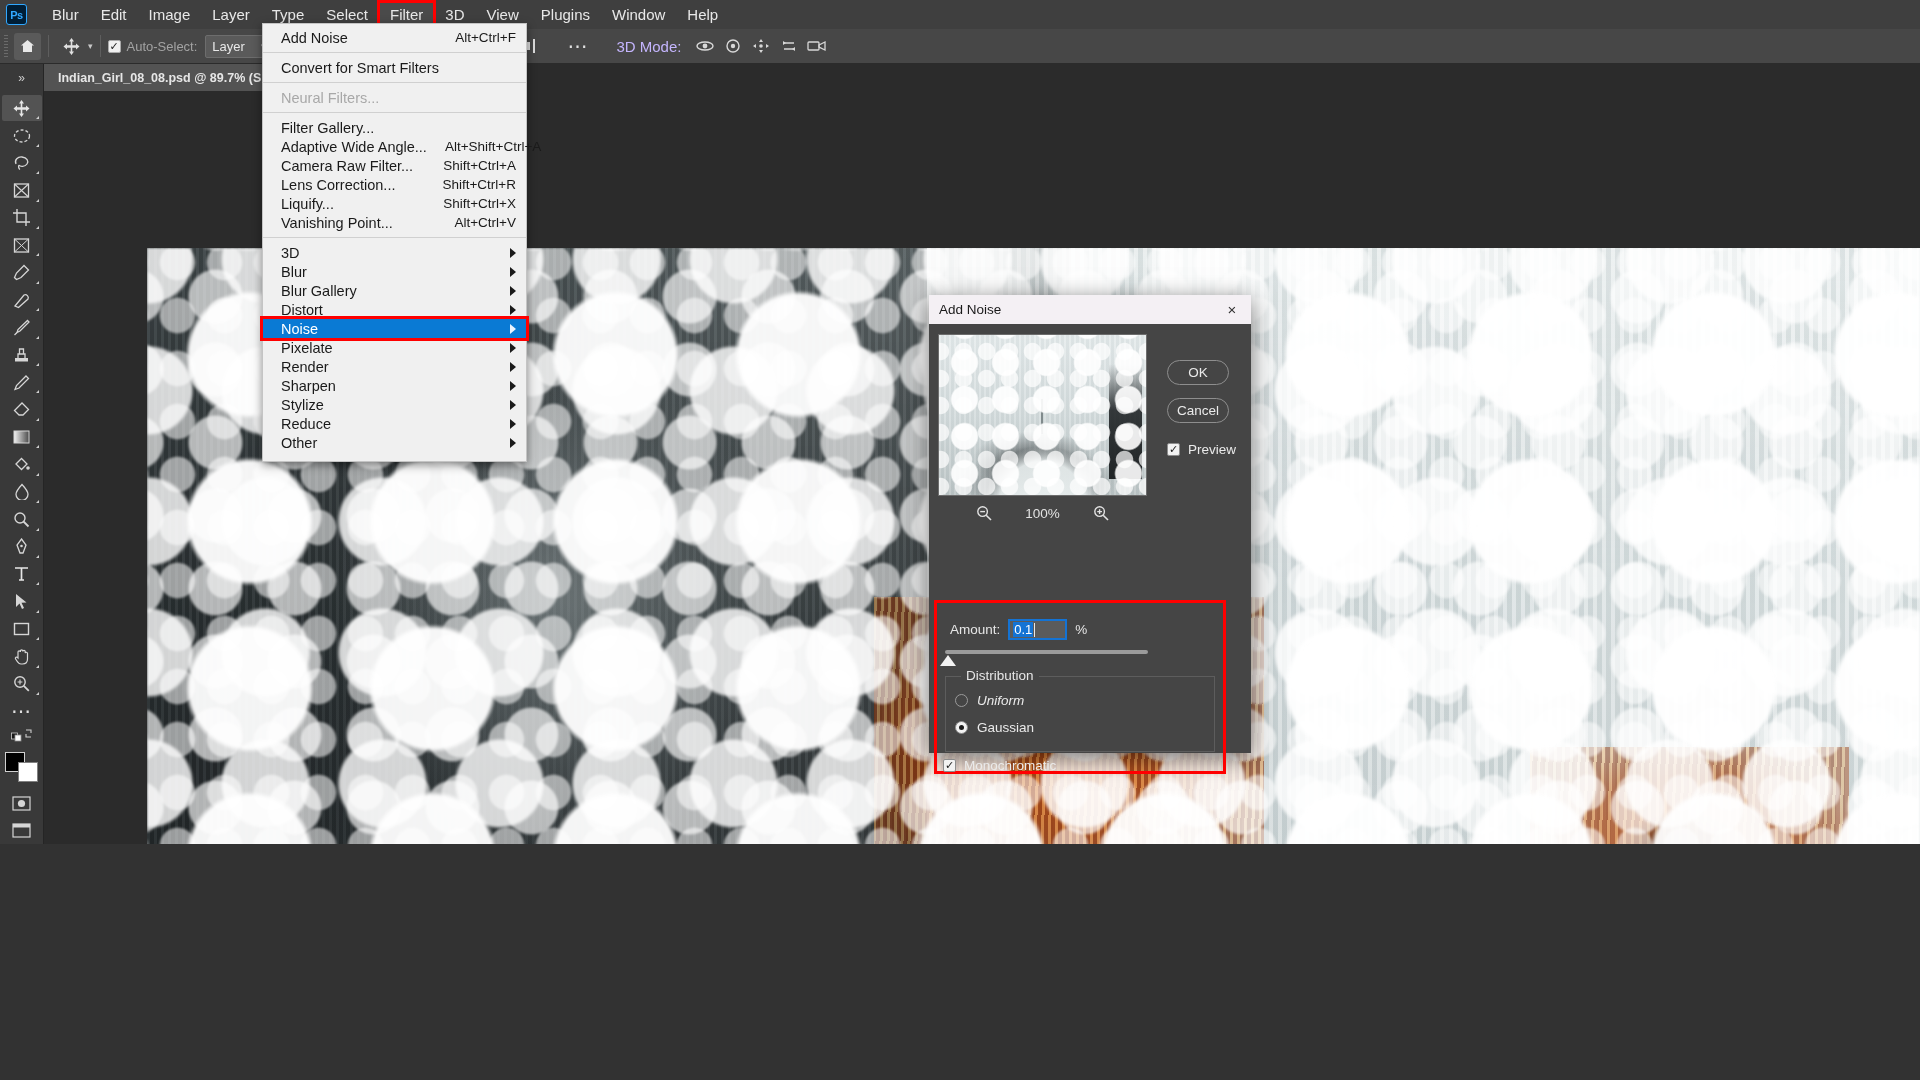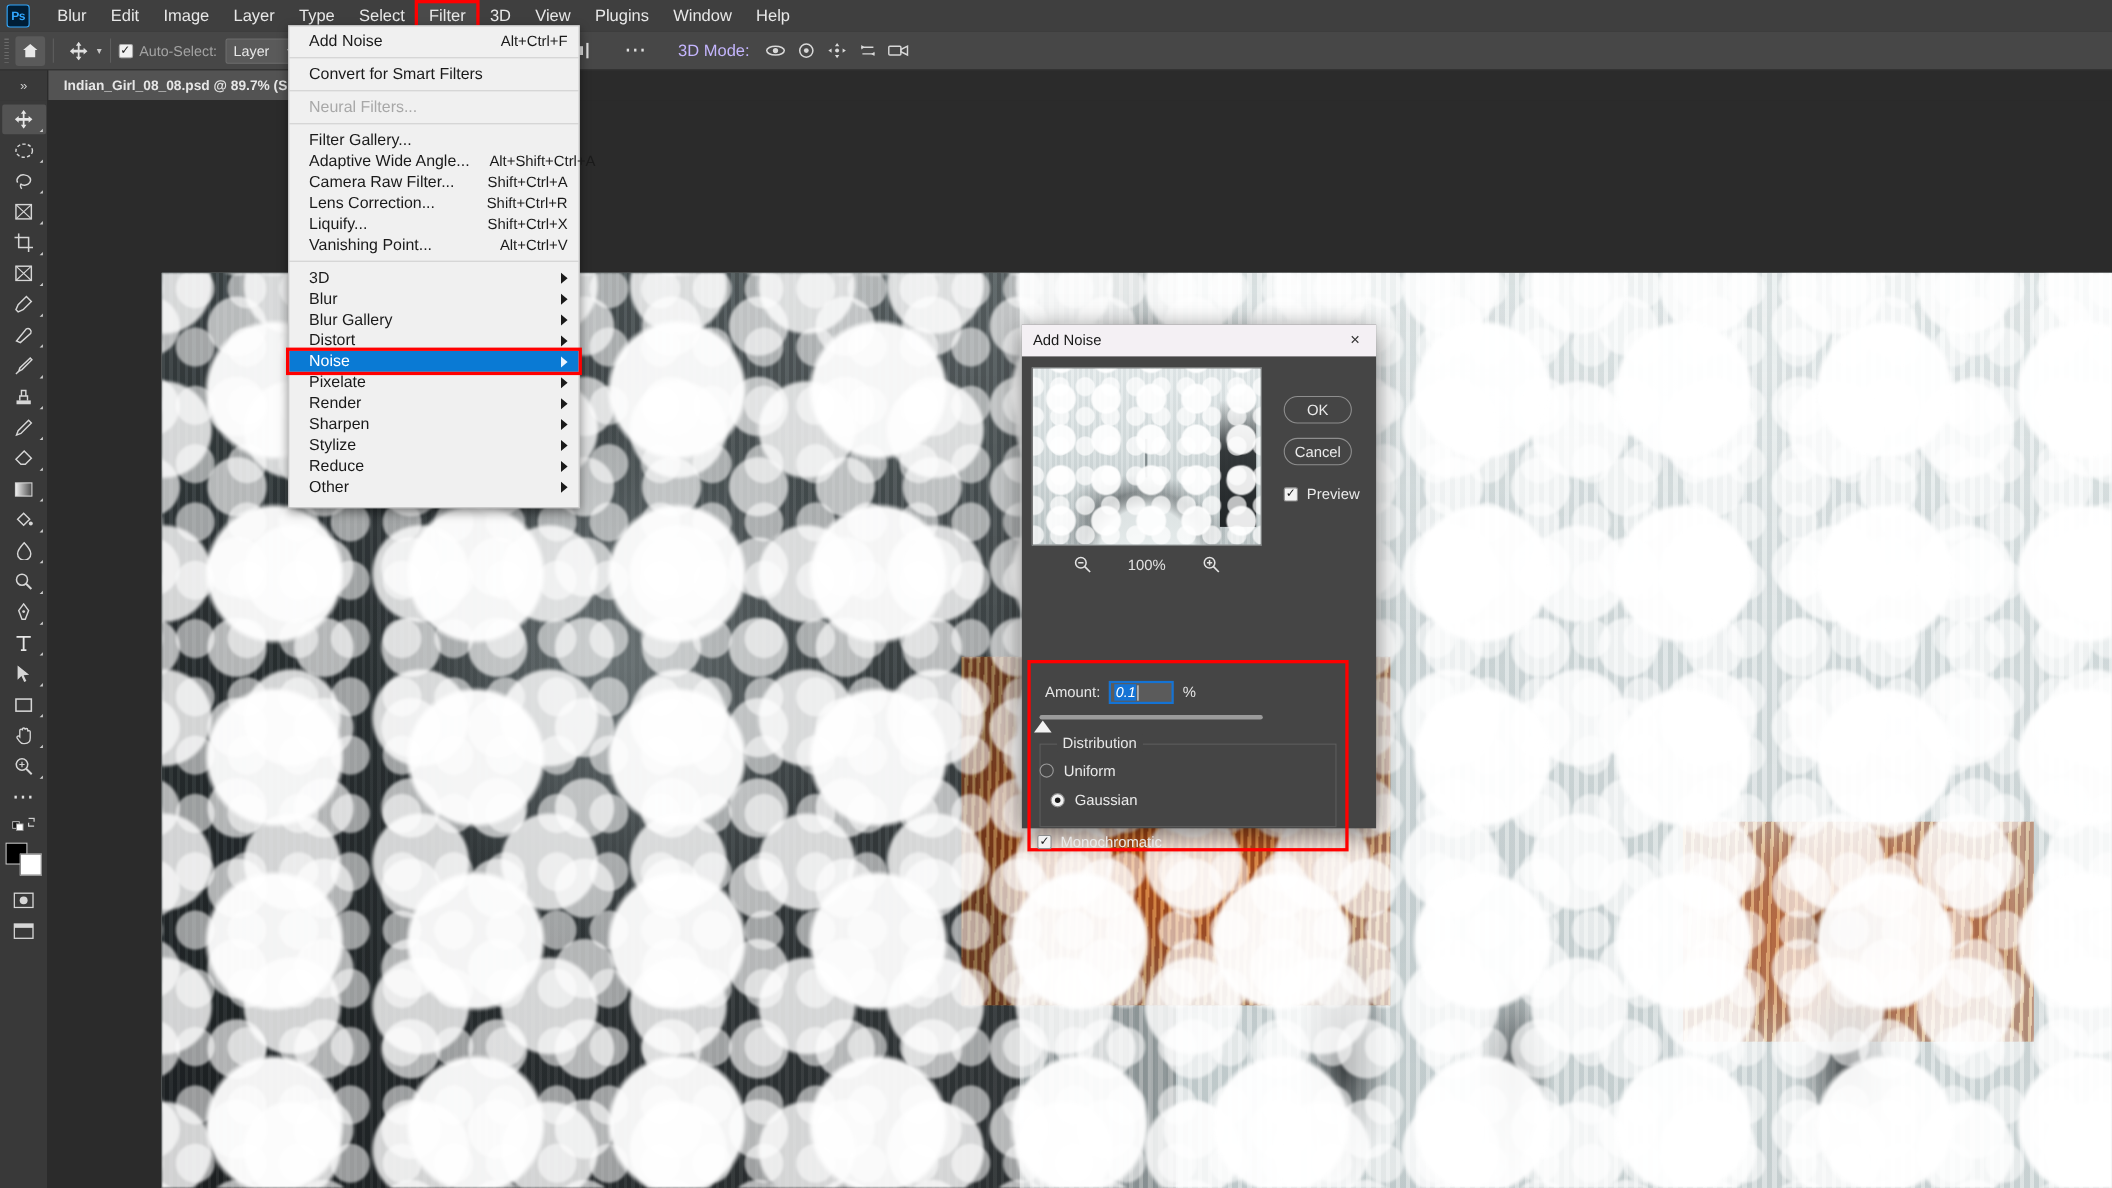--- a/index.html
+++ b/index.html
@@ -3,21 +3,21 @@
 <meta charset="utf-8">
 <style>
   * { box-sizing: border-box; margin: 0; padding: 0; }
   html, body {
     width: 1920px; height: 1080px;
     overflow: hidden;
     background: #323232;
     font-family: "Liberation Sans", sans-serif;
     -webkit-font-smoothing: antialiased;
   }
-  #app { position: relative; width: 1920px; height: 1080px; }
+  #app { position: relative; width: 1920px; height: 844px; }
 
   
   .menubar {
     position: absolute; left: 0; top: 0; width: 1920px; height: 29px;
     background: #3f3f3f; display: flex; align-items: center;
   }
   .ps-logo {
     width: 21px; height: 21px; margin-left: 6px; margin-right: 14px;
     background: #001e36; border: 1px solid #31a8ff; border-radius: 3px;
     color: #31a8ff; font-size: 11px; font-weight: bold;
@@ -277,21 +277,21 @@
     display:flex;align-items:center;justify-content:center;color:#1a1a1a;font-size:11px;line-height:1;
   }
   .redbox {
     position:absolute; left:5px; top:276px; width:292px; height:174px;
     border:3px solid #ff0000; pointer-events:none;
   }
   .amount-row { position:absolute; left:21px; top:295px; display:flex; align-items:center; gap:8px;
     color:#e6e6e6; font-size:13.5px; }
   .amount-input {
     width:59px; height:21px; background:#5b5b5b; border:2px solid #1473d4;
-    display:flex; align-items:center; padding:0 3px;font-style:italic;
+    display:flex; align-items:center; padding:0 3px;
   }
   .amount-sel { background:#1473d4; color:#fff; font-size:13px; padding:0 1px; }
   .caret { width:1px; height:14px; background:#e8e8e8; margin-left:1px; }
   .slider { position:absolute; left:16px; top:326px; width:203px; height:4px;
     background:#9b9b9b; border-radius:2px; }
   .slider-thumb { position:absolute; left:11px; top:331px; width:0;height:0;
     border-left:8px solid transparent; border-right:8px solid transparent;
     border-bottom:11px solid #f2f2f2; }
   .group {
     position:absolute; left:16px; top:352px; width:270px; height:76px;
@@ -759,21 +759,21 @@
         </span>
         <span>%</span>
       </div>
 
       <div class="slider"></div>
       <div class="slider-thumb"></div>
 
       <div class="group"></div>
       <div class="group-title">Distribution</div>
 
-      <div class="radio-row" style="left:16px; top:369px;">
+      <div class="radio-row" style="left:26px; top:369px;font-style:italic;">
         <span class="radio"></span>
         <span>Uniform</span>
       </div>
       <div class="radio-row" style="left:26px; top:396px;">
         <span class="radio on">
             <i></i>
           </span>
         <span>Gaussian</span>
       </div>
 

